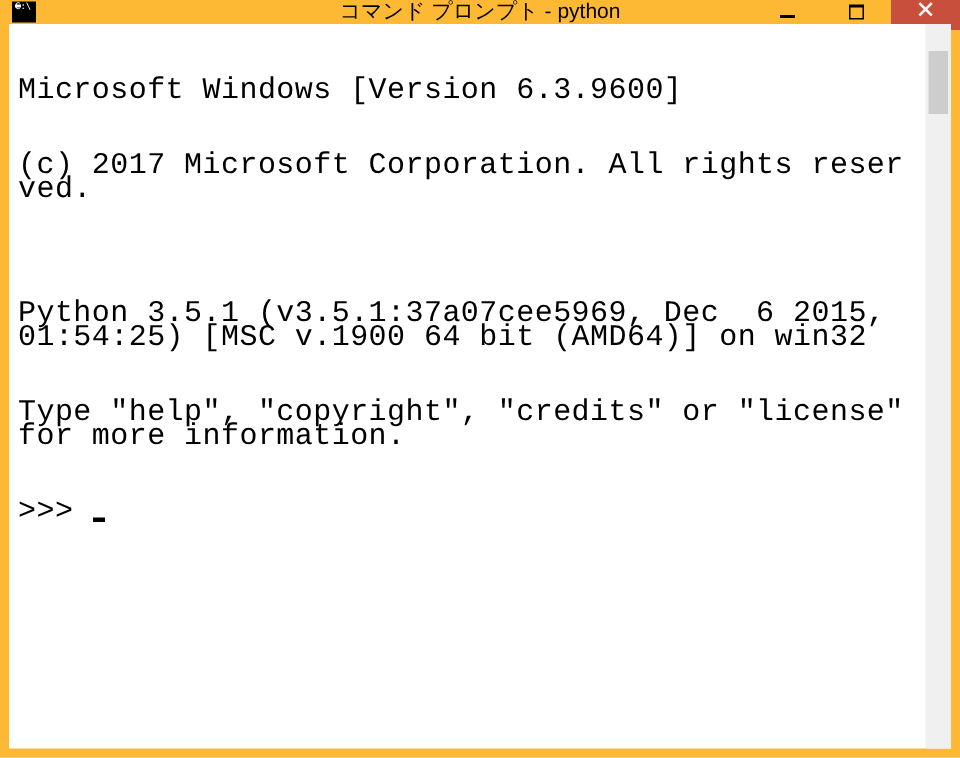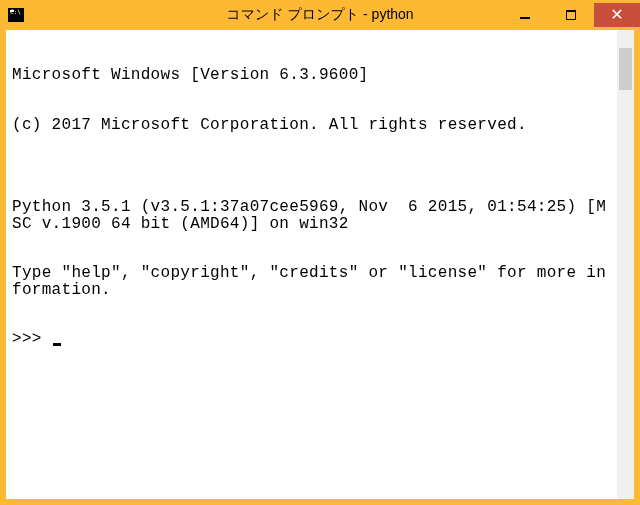--- a/index.html
+++ b/index.html
@@ -11,21 +11,21 @@
       overflow: hidden;
     }
     .window {
       width: 640px;
       height: 505px;
       background: #fdb933;
       display: flex;
       flex-direction: column;
     }
     .titlebar {
-      height: 30px;
+      height: 16px;
       background: #fdb933;
       display: flex;
       align-items: center;
       position: relative;
     }
     .titlebar-icon {
       width: 16px;
       height: 14px;
       background: #000;
       margin-left: 8px;
@@ -98,21 +98,21 @@
       flex: 1;
       margin: 0 6px 6px 6px;
       background: #fff;
       position: relative;
       display: flex;
     }
     .console {
       flex: 1;
       padding: 4px 6px;
       font-family: "MS Gothic", "Courier New", monospace;
-      font-size: 16px;
+      font-size: 20px;
       line-height: 16.5px;
       color: #000;
       white-space: pre-wrap;
       word-break: break-all;
       letter-spacing: 0.3px;
     }
     .console-line { display: block; }
     .cursor {
       display: inline-block;
       width: 8px;
@@ -153,21 +153,21 @@
       <div class="win-btn btn-close">
         <span class="btn-close-glyph">✕</span>
       </div>
     </div>
   </div>
   <div class="client-area">
     <div class="console">
       <span class="console-line">Microsoft Windows [Version 6.3.9600]</span>
       <span class="console-line">(c) 2017 Microsoft Corporation. All rights reserved.</span>
       <span class="console-line"></span>
-      <span class="console-line">Python 3.5.1 (v3.5.1:37a07cee5969, Nov  6 2015, 01:54:25) [MSC v.1900 64 bit (AMD64)] on win32</span>
+      <span class="console-line">Python 3.5.1 (v3.5.1:37a07cee5969, Dec  6 2015, 01:54:25) [MSC v.1900 64 bit (AMD64)] on win32</span>
       <span class="console-line">Type "help", "copyright", "credits" or "license" for more information.</span>
       <span class="console-line"><span>&gt;&gt;&gt; </span><span class="cursor"></span></span>
     </div>
     <div class="scrollbar">
       <div class="scroll-thumb"></div>
     </div>
   </div>
 </div>
 
 </body></html>

